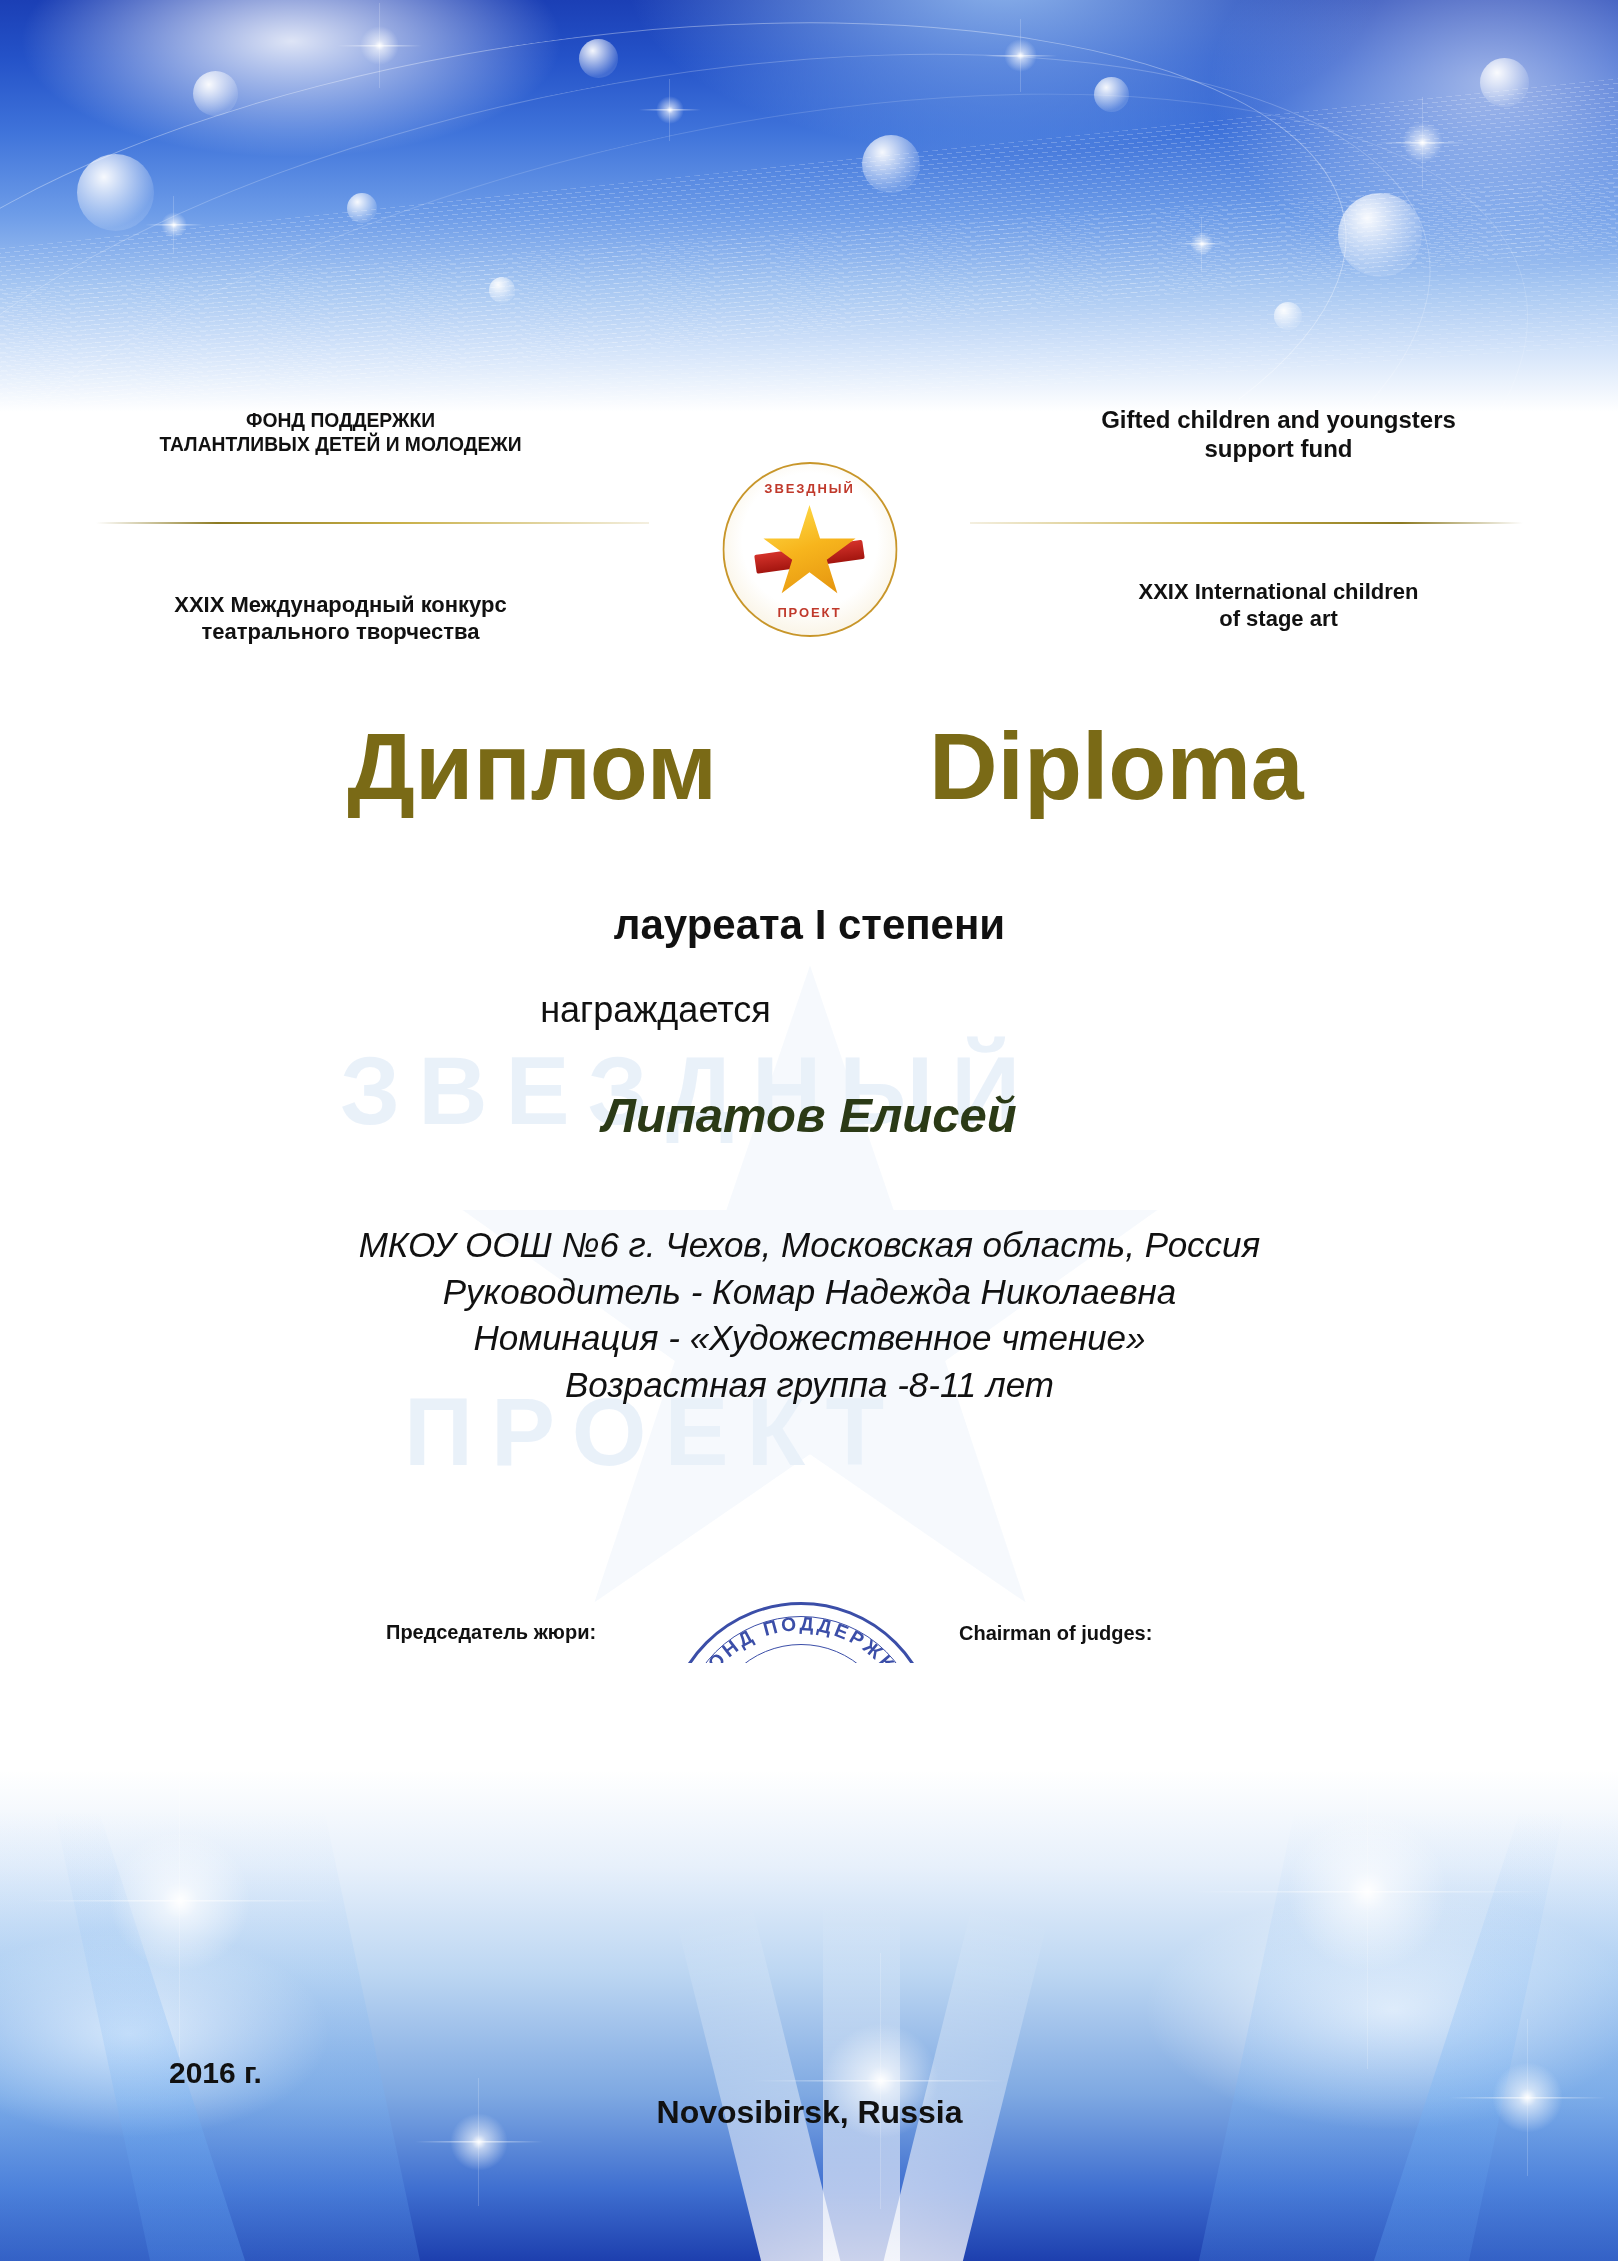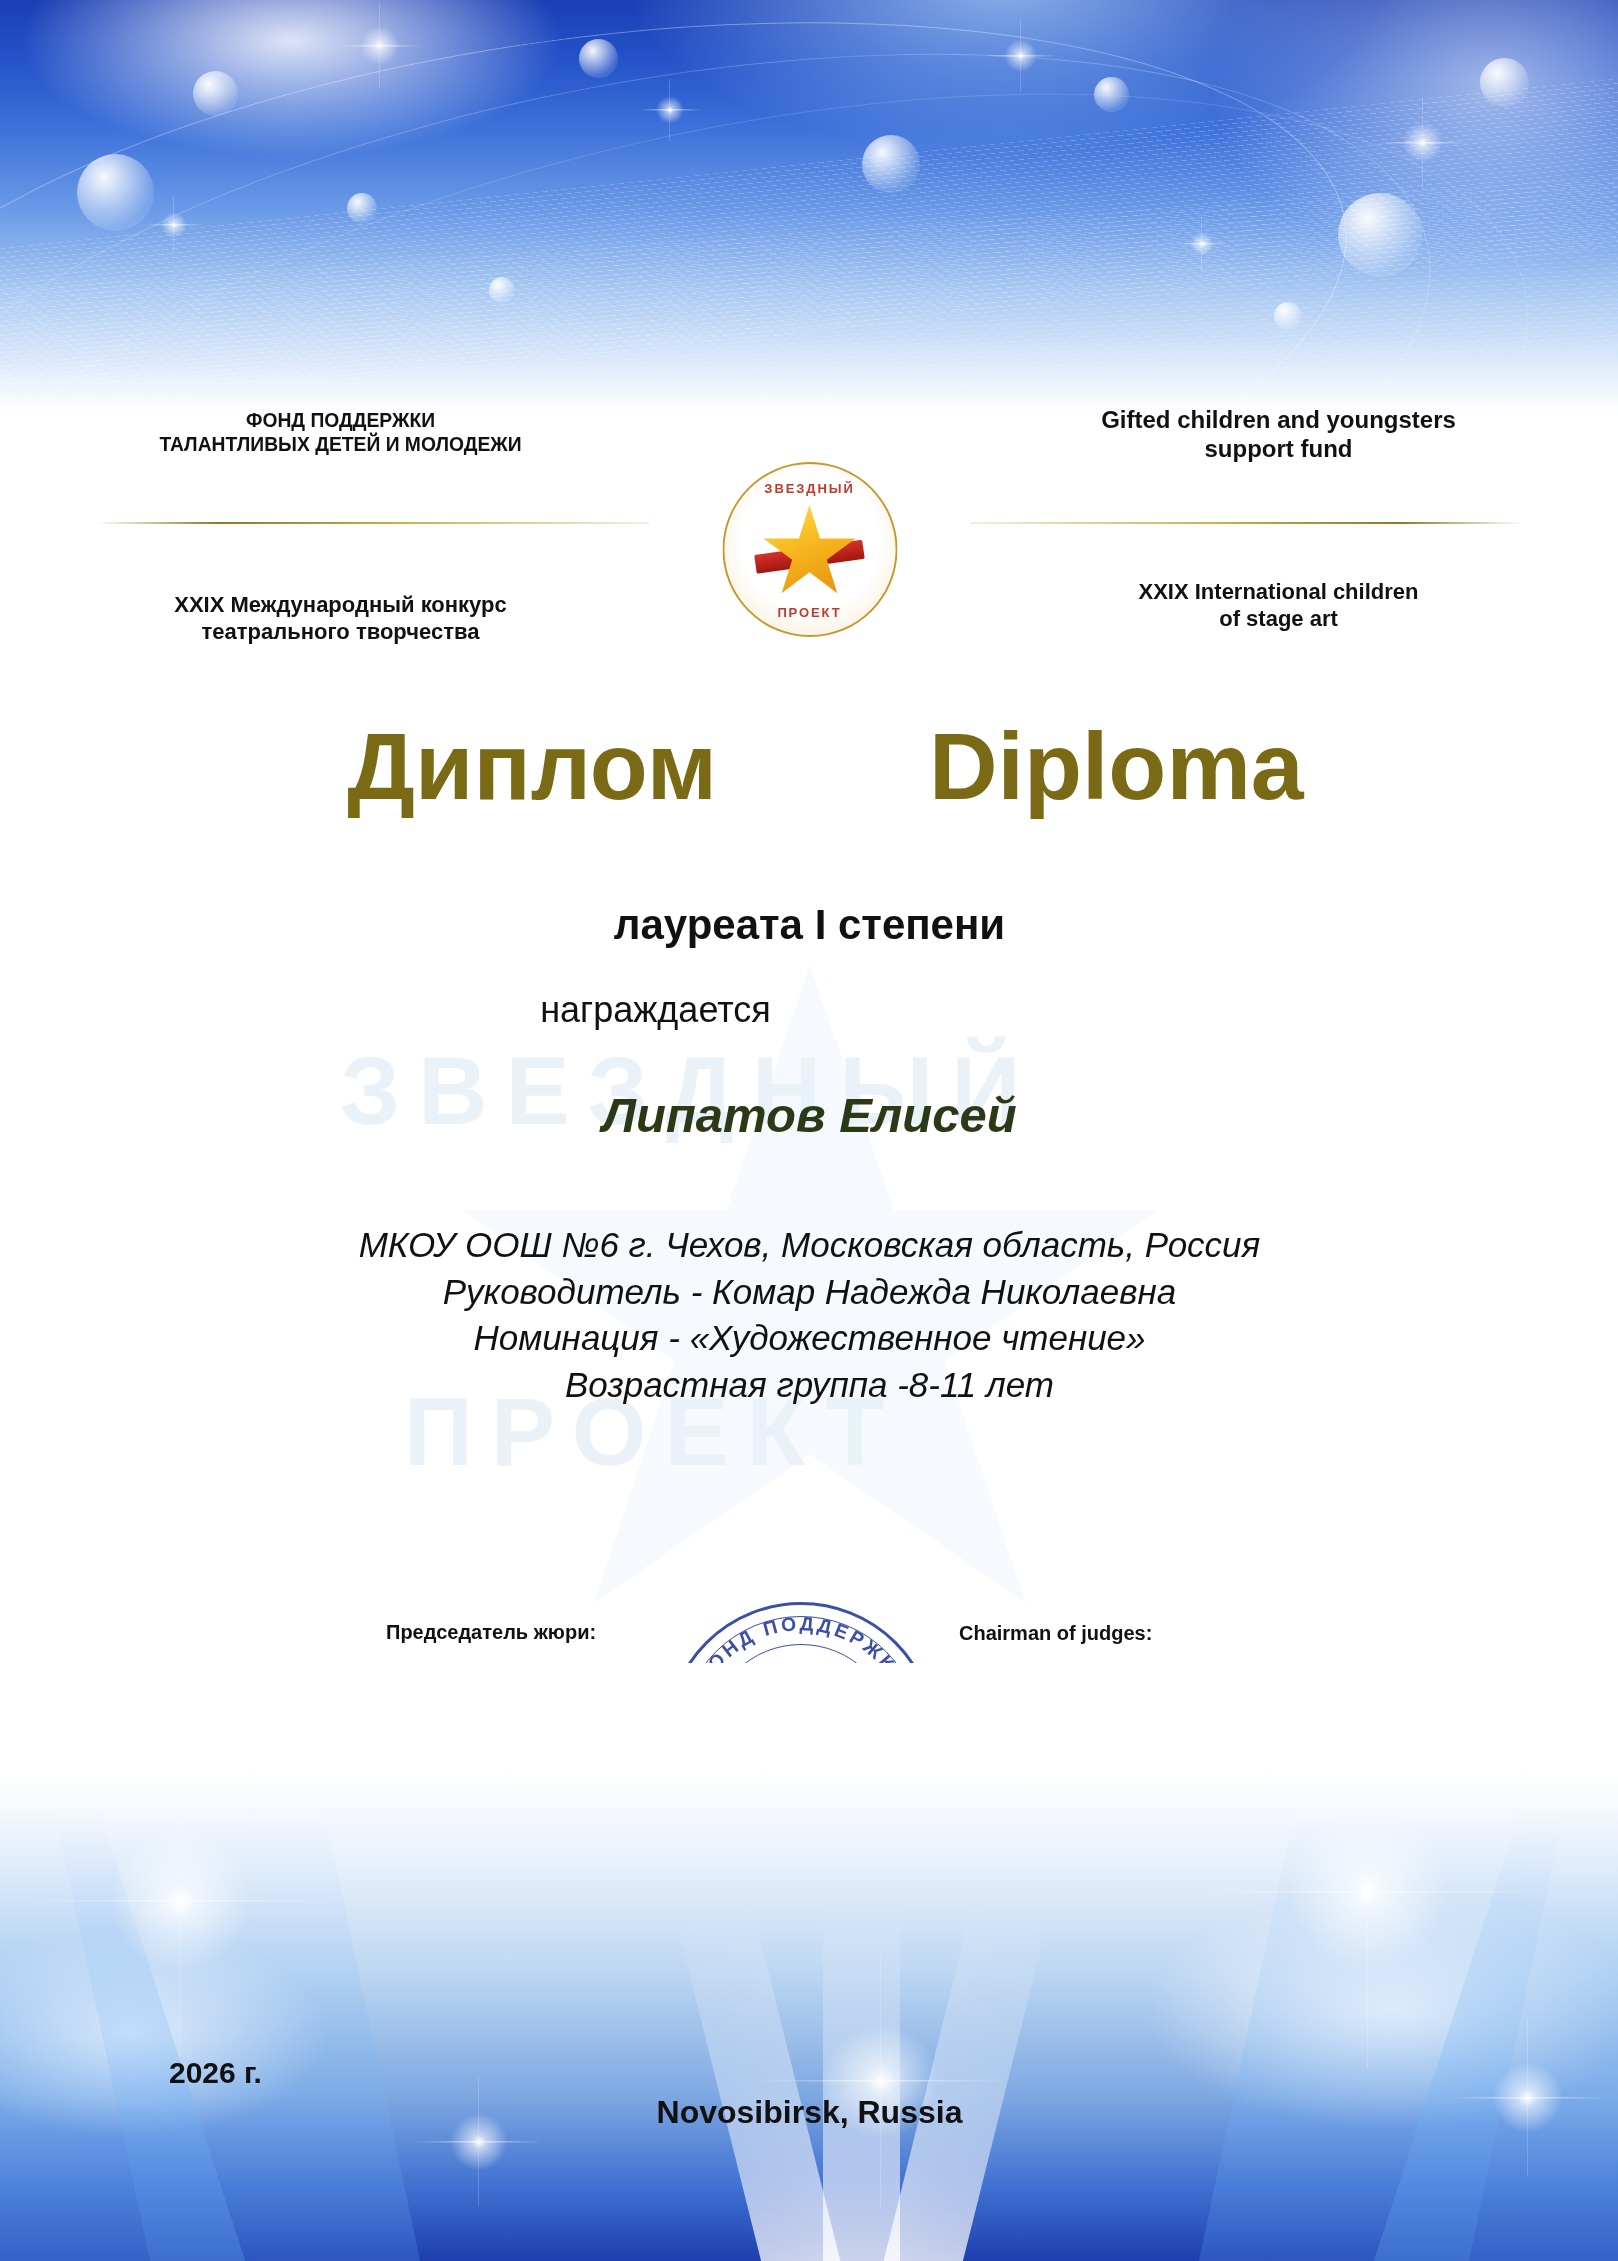--- a/index.html
+++ b/index.html
@@ -462,17 +462,17 @@
     <div class="ray" style="left:823px; transform: rotate(0deg);"></div>
     <div class="ray" style="left:875px; transform: rotate(14deg);"></div>
 
     <div class="sparkle" style="left:109px;  top:167px; width:142px; height:142px;"></div>
     <div class="sparkle" style="left:1287px; top:148px; width:161px; height:161px;"></div>
     <div class="sparkle" style="left:823px; top:360px; width:116px; height:116px;"></div>
     <div class="sparkle" style="left:450px;  top:450px; width:58px;  height:58px;"></div>
     <div class="sparkle" style="left:1492px; top:399px; width:71px; height:71px;"></div>
   </div>
 
-  <div class="year">2026 г.</div>
+  <div class="year">2016 г.</div>
   <div class="city en">Novosibirsk,  Russia</div>
 
 </div>
 
 
 </body></html>

